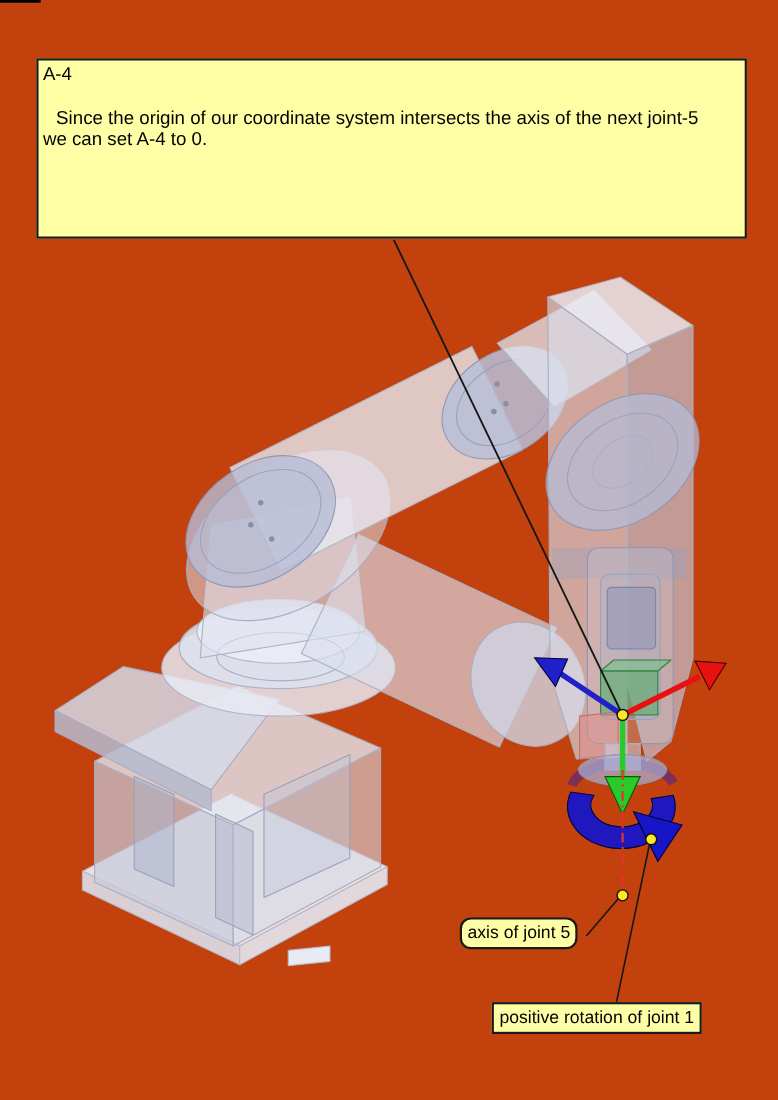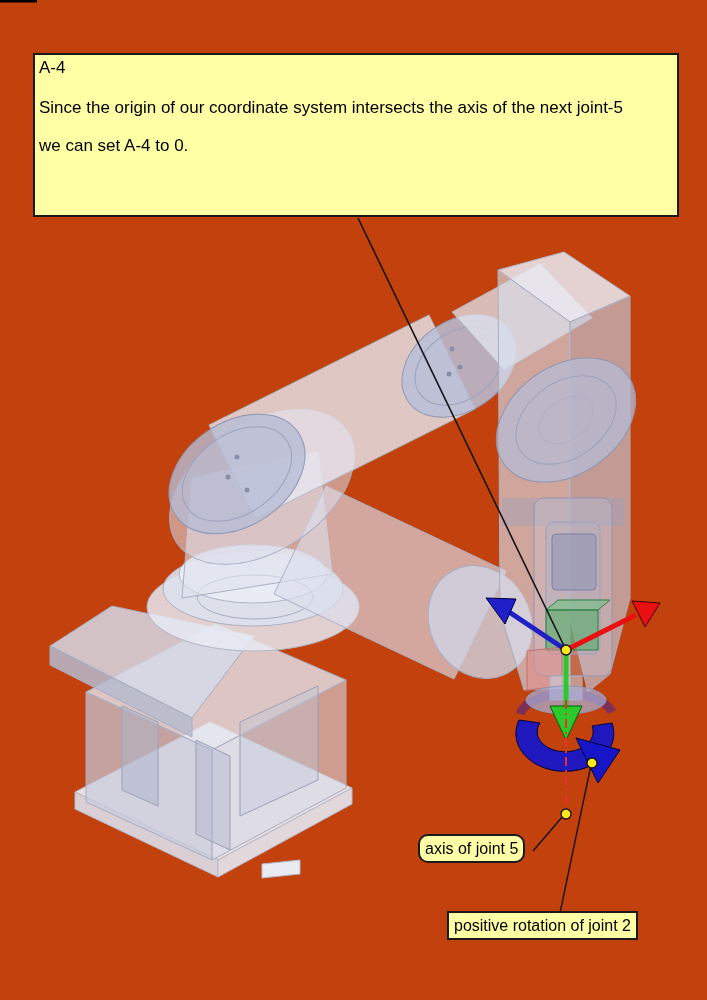--- a/index.html
+++ b/index.html
@@ -9,22 +9,22 @@
     font-family:"Liberation Sans", sans-serif;
     color:#000;
   }
   .stage svg { position:absolute; left:0; top:0; }
   .note {
     position:absolute; background:#ffffa6; border:2px solid #1a1a1a;
     box-sizing:border-box;
   }
   .callout { left:33px; top:53px; width:646px; height:164px; font-size:17px; }
   .callout .c-title { position:absolute; left:4px; top:3px; white-space:nowrap; }
-  .callout .c-line1 { position:absolute; left:4px; top:43px; white-space:nowrap; }
-  .callout .c-line2 { position:absolute; left:4px; top:62px; white-space:nowrap;margin-top:19px; }
+  .callout .c-line1 { position:absolute; left:16px; top:43px; white-space:nowrap; }
+  .callout .c-line2 { position:absolute; left:4px; top:62px; white-space:nowrap; }
   .callout .c-cmd   { position:absolute; left:4px; top:134px; white-space:pre; }
   .lbl {
     font-size:16px; line-height:23px; padding:1px 5px; white-space:nowrap;
   }
   .lbl-axis { left:418px; top:834px;border-radius:10px; }
   .lbl-rot  { left:447px; top:911px; }
 </style>
 </head>
 <body>
 
@@ -123,15 +123,15 @@
   </g>
 </svg>
 
 <div class="note callout">
   <div class="c-title">A-4</div>
   <div class="c-line1">Since the origin of our coordinate system intersects the axis of the next joint-5</div>
   <div class="c-line2">we can set A-4 to 0.</div>
 </div>
 
 <div class="note lbl lbl-axis">axis of joint 5</div>
-<div class="note lbl lbl-rot">positive rotation of joint 2</div>
+<div class="note lbl lbl-rot">positive rotation of joint 1</div>
 
 </div>
 
 </body></html>

